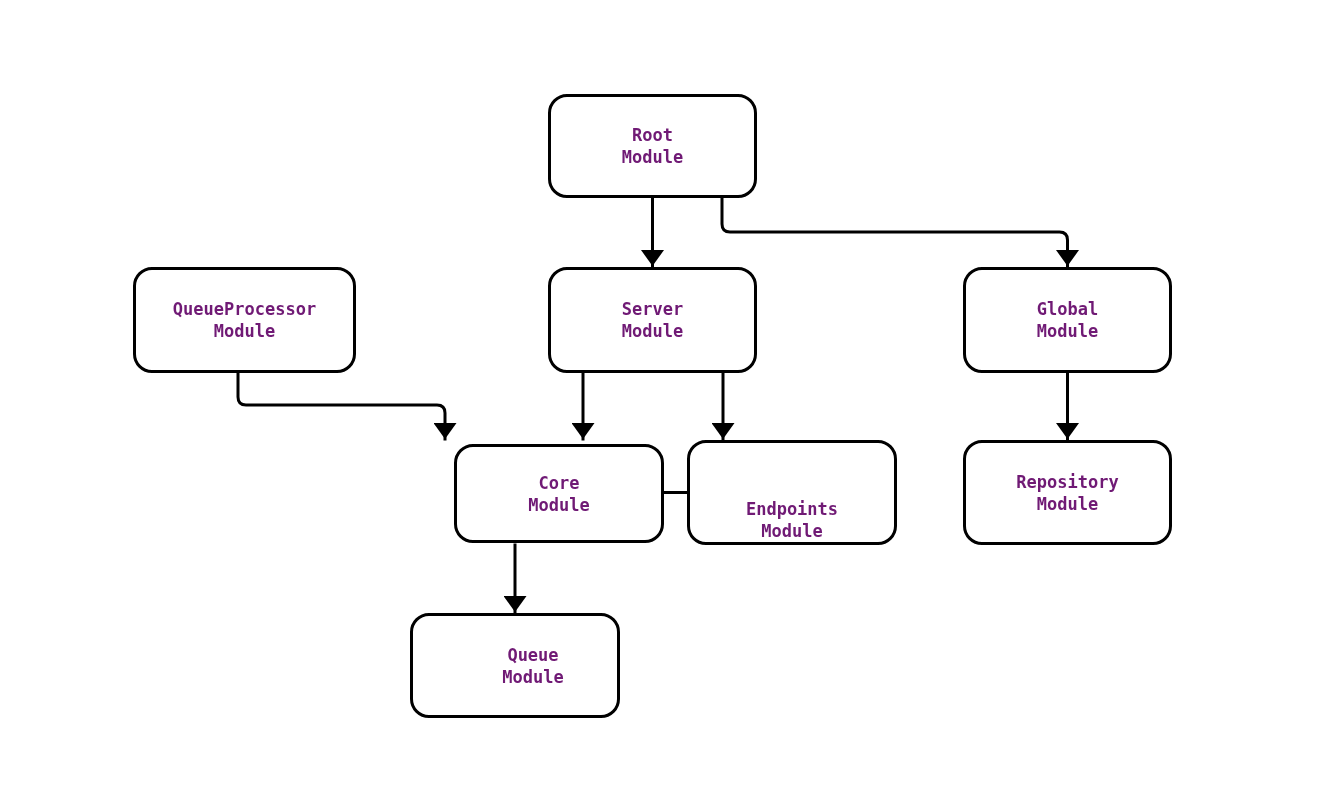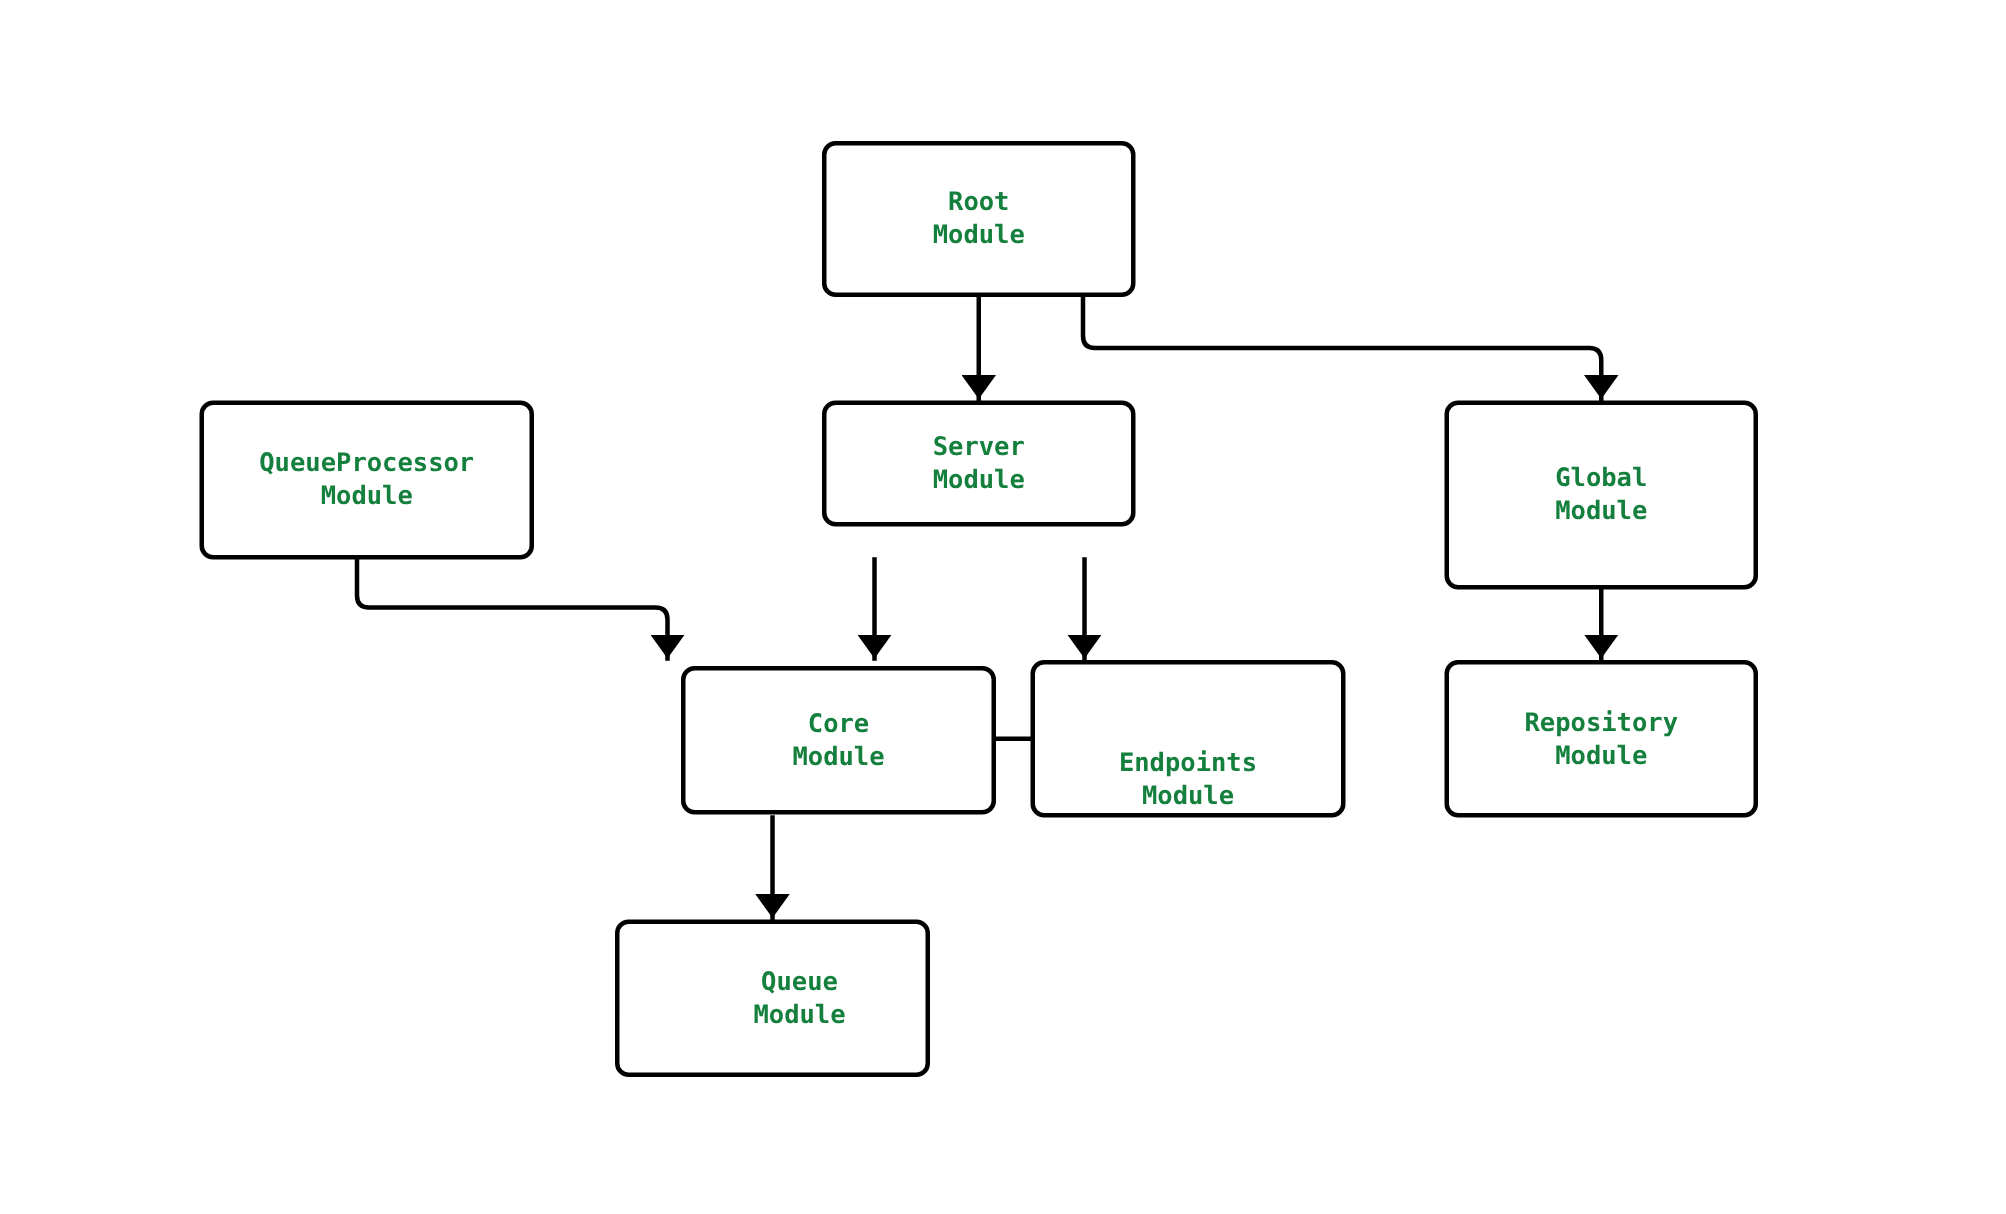--- a/index.html
+++ b/index.html
@@ -20,36 +20,36 @@
     fill: none;
     stroke: #000000;
     stroke-width: 3;
     stroke-linecap: square;
   }
   .node {
     position: absolute;
     box-sizing: border-box;
     background: #ffffff;
     border: 3px solid #000000;
-    border-radius: 9px;
+    border-radius: 19px;
     display: flex;
     align-items: center;
     justify-content: center;
     text-align: center;
     font-weight: bold;
     font-size: 17px;
     line-height: 22px;
-    color: #15803d;
+    color: #701a75;
     white-space: pre-line;
   }
   
   #n-root          { left: 548px;  top: 94px;  width: 209px; height: 104px; }
   #n-queueprocessor{ left: 133px;  top: 267px; width: 223px; height: 106px; }
-  #n-server        { left: 548px;  top: 267px; width: 209px; height: 84px; }
-  #n-global        { left: 963px;  top: 267px; width: 209px; height: 126px; }
+  #n-server        { left: 548px;  top: 267px; width: 209px; height: 106px; }
+  #n-global        { left: 963px;  top: 267px; width: 209px; height: 106px; }
   #n-core          { left: 410px;  top: 444px; width: 210px; height: 99px; margin-left: 44px; }
   #n-endpoints     { left: 687px;  top: 440px; width: 210px; height: 105px; align-items: flex-end; }
   #n-repository    { left: 963px;  top: 440px; width: 209px; height: 105px; text-align: center; }
   #n-queue         { left: 410px;  top: 613px; width: 210px; height: 105px; padding-left: 36px; }
 </style>
 </head>
 <body>
 
 <div class="canvas">
 

